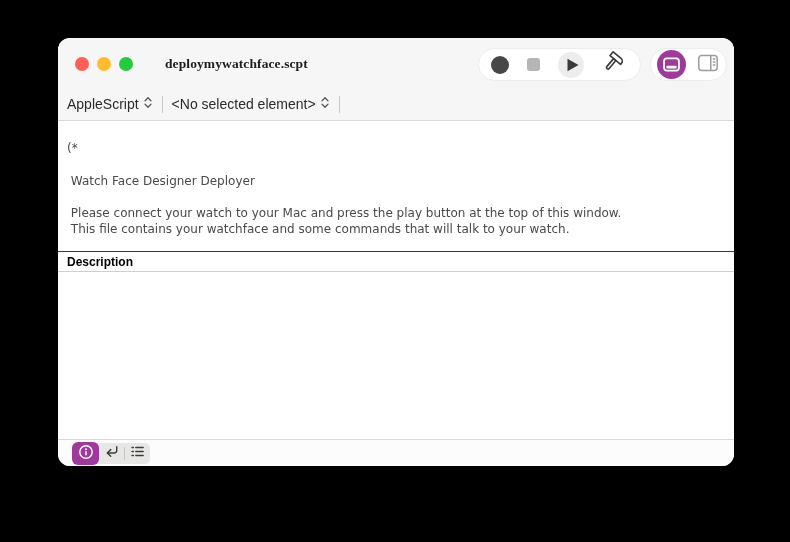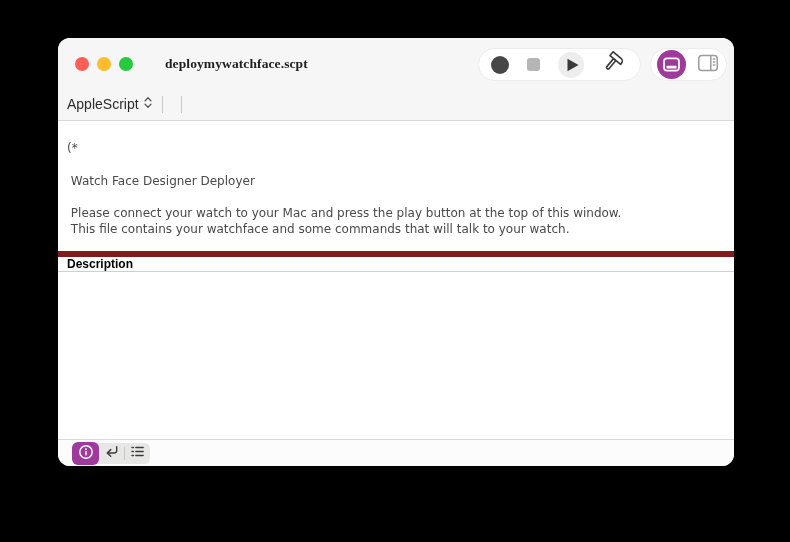--- a/index.html
+++ b/index.html
@@ -70,21 +70,21 @@
     background:#fff;padding:19px 10px 0 9px;cursor:text;
   }
   .code-line{
     font-family:"DejaVu Sans",sans-serif;font-size:12px;line-height:16.3px;
     min-height:16.3px;color:#4a4a4a;white-space:pre;
   }
 
   
   .description-header{
     position:absolute;left:0;top:213px;width:100%;height:21px;
-    border-top:6px solid #7f1d1d;border-bottom:1px solid #cfcfcf;
+    border-top:1px solid #7f1d1d;border-bottom:1px solid #cfcfcf;
     background:#fff;display:flex;align-items:center;padding-left:9px;
   }
   .description-label{font-size:12px;font-weight:bold;color:#000;}
   .description-body{
     position:absolute;left:0;top:235px;width:100%;height:166px;background:#fff;cursor:text;
   }
 
   
   .bottom-bar{
     position:absolute;left:0;top:401px;width:100%;height:27px;
@@ -171,20 +171,29 @@
       <button class="popup">
         <span class="popup-label">AppleScript</span>
         <span>
           <svg width="10" height="13" viewBox="0 0 11 14" fill="none" stroke="#555" stroke-width="1.5" stroke-linecap="round" stroke-linejoin="round">
             <path d="M2.2 5.2 L5.5 1.8 L8.8 5.2"></path>
               <path d="M2.2 8.8 L5.5 12.2 L8.8 8.8"></path>
           </svg>
         </span>
       </button>
       <div class="nav-divider"></div>
+      <button class="popup">
+        <span class="popup-label">&lt;No selected element&gt;</span>
+        <span>
+          <svg width="10" height="13" viewBox="0 0 11 14" fill="none" stroke="#555" stroke-width="1.5" stroke-linecap="round" stroke-linejoin="round">
+            <path d="M2.2 5.2 L5.5 1.8 L8.8 5.2"></path>
+              <path d="M2.2 8.8 L5.5 12.2 L8.8 8.8"></path>
+          </svg>
+        </span>
+      </button>
       <div class="nav-divider"></div>
     </div>
 
     <div class="script-editor">
       <div class="code-line">(*</div>
       <div class="code-line"></div>
       <div class="code-line"> Watch Face Designer Deployer</div>
       <div class="code-line"></div>
       <div class="code-line"> Please connect your watch to your Mac and press the play button at the top of this window.</div>
       <div class="code-line"> This file contains your watchface and some commands that will talk to your watch.</div>

